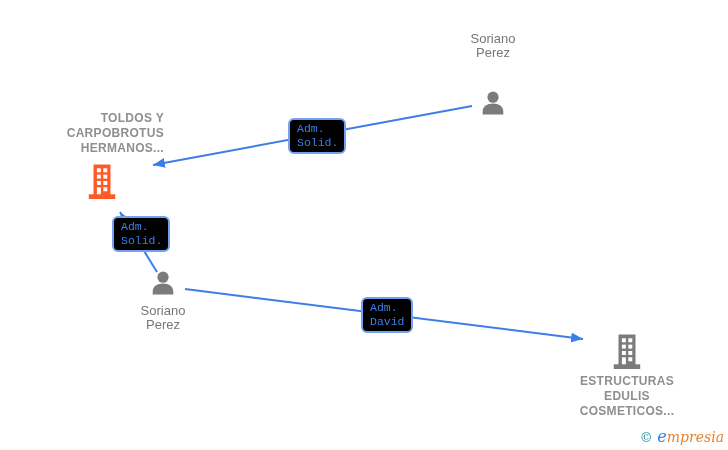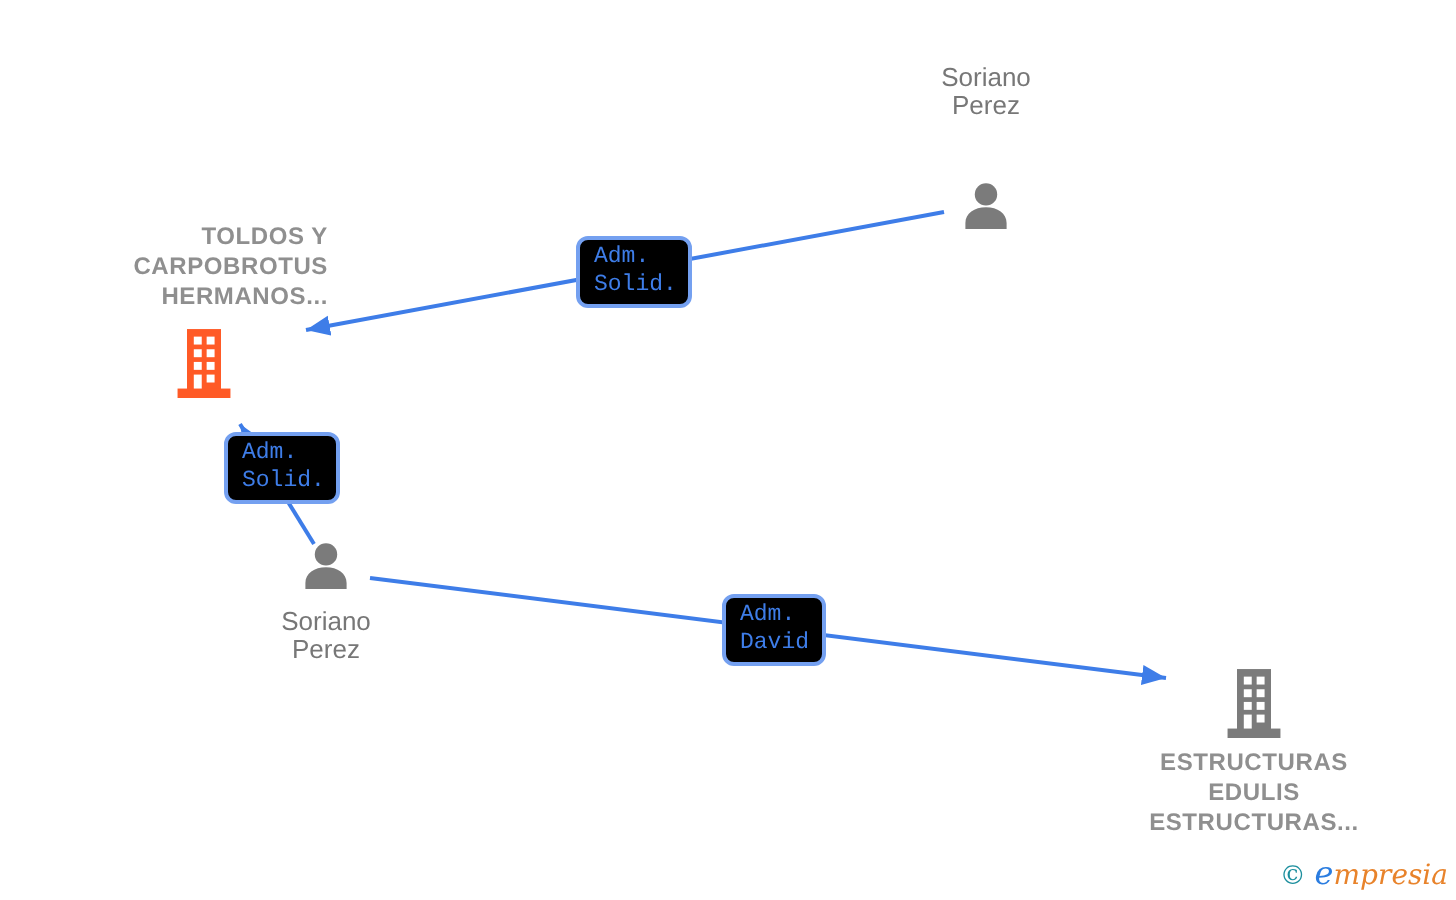--- a/index.html
+++ b/index.html
@@ -92,21 +92,21 @@
     <rect x="12.6" y="12.2" width="4.2" height="4.2" fill="#fff"></rect>
     <rect x="19.4" y="12.2" width="4.2" height="4.2" fill="#fff"></rect>
     <rect x="12.6" y="18.9" width="4.2" height="4.2" fill="#fff"></rect>
     <rect x="19.4" y="18.9" width="4.2" height="4.2" fill="#fff"></rect>
     <rect x="12.6" y="25.6" width="4.2" height="7.4" fill="#fff"></rect>
     <rect x="19.4" y="25.6" width="4.2" height="4.2" fill="#fff"></rect>
   </svg>
   <div class="node-label company-label" style="left:564px;top:374px;width:126px;">
     <div class="line">ESTRUCTURAS</div>
     <div class="line">EDULIS</div>
-    <div class="line">ESTRUCTURAS...</div>
+    <div class="line">COSMETICOS...</div>
   </div>
 
   <div class="edge-label" style="left:288px;top:118px;">
     <div>Adm.</div>
     <div>Solid.</div>
   </div>
   <div class="edge-label" style="left:112px;top:216px;">
     <div>Adm.</div>
     <div>Solid.</div>
   </div>

